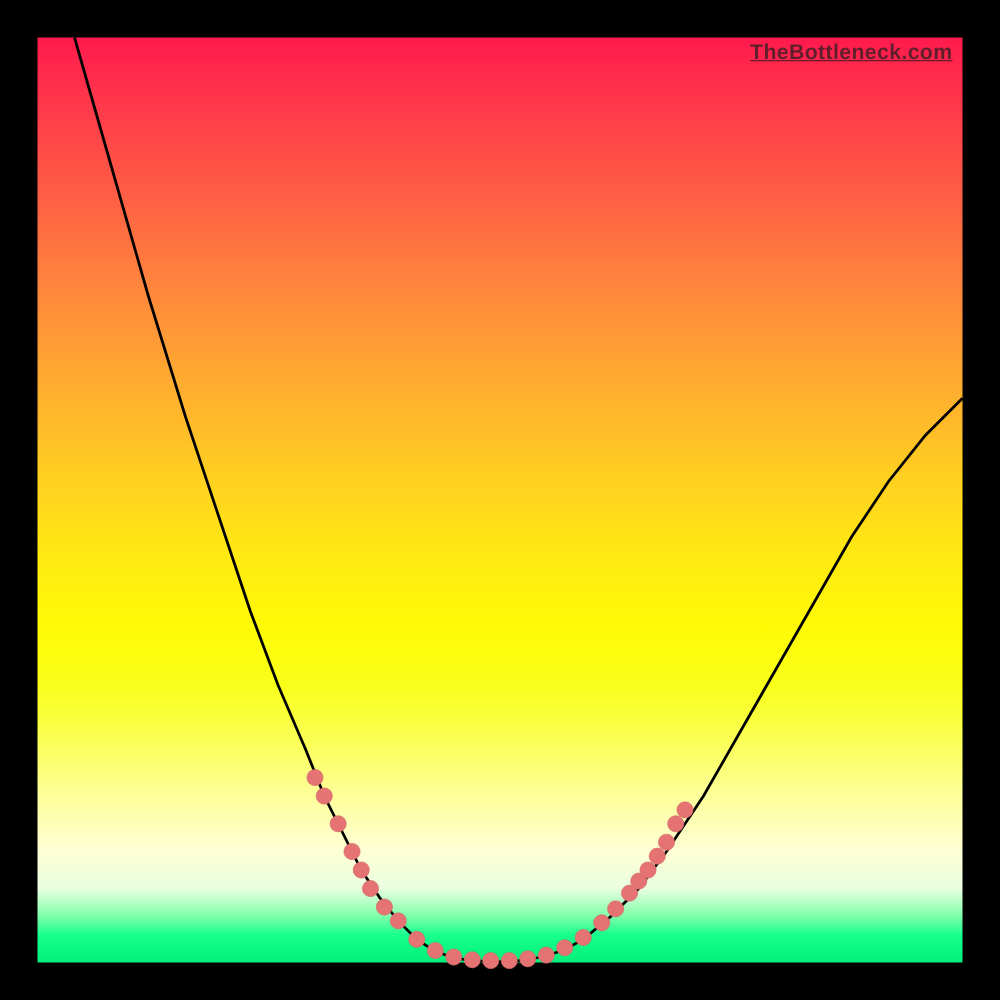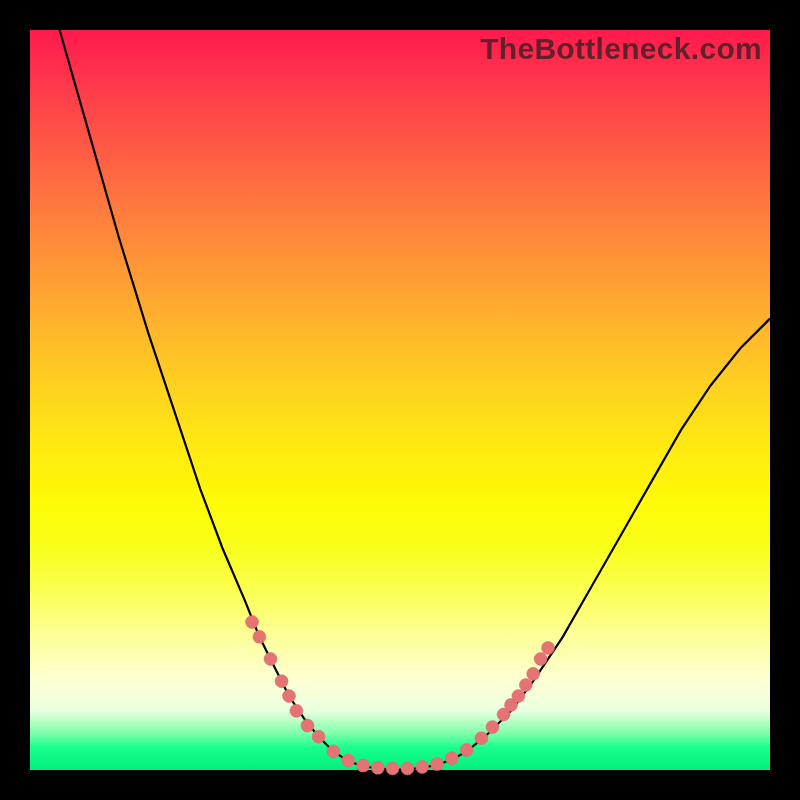--- a/index.html
+++ b/index.html
@@ -43,24 +43,25 @@
       #7fffaa 95%,
       #18ff8e 97%,
       #00f07a 100%
     );
   }
   .watermark {
     position: absolute;
     right: 8px;
     top: 2px;
     color: rgba(30,30,30,0.7);
-    font-size: 30px;
+    font-size: 17px;
     font-weight: 600;
     letter-spacing: 0.3px;
     pointer-events: none;
+    text-decoration: underline;
   }
   svg.curve {
     position: absolute;
     left: 0;
     top: 0;
     width: 740px;
     height: 740px;
     overflow: visible;
   }
   .line {

